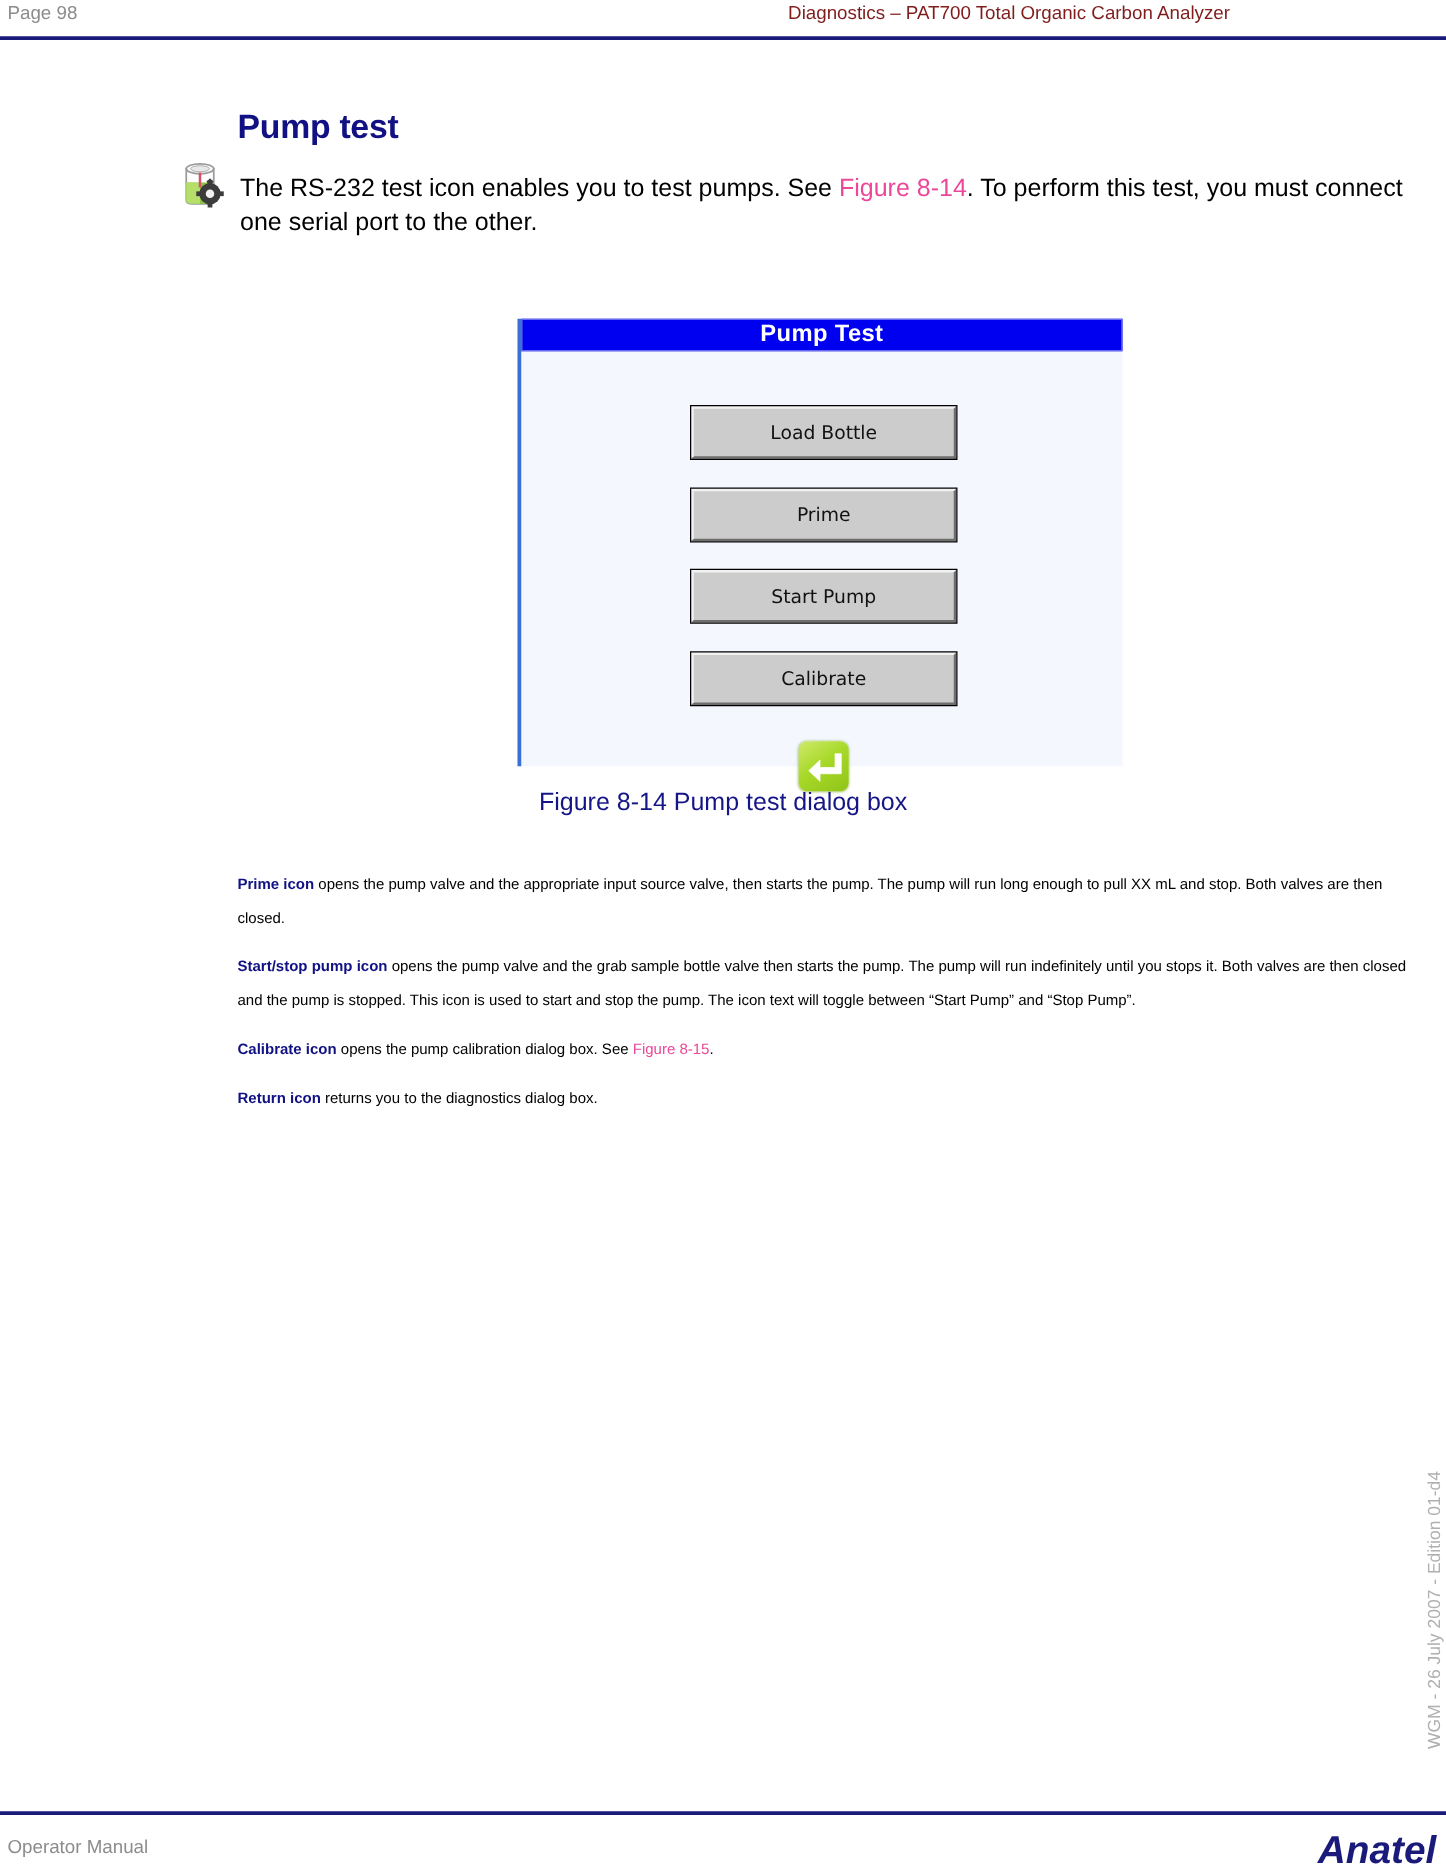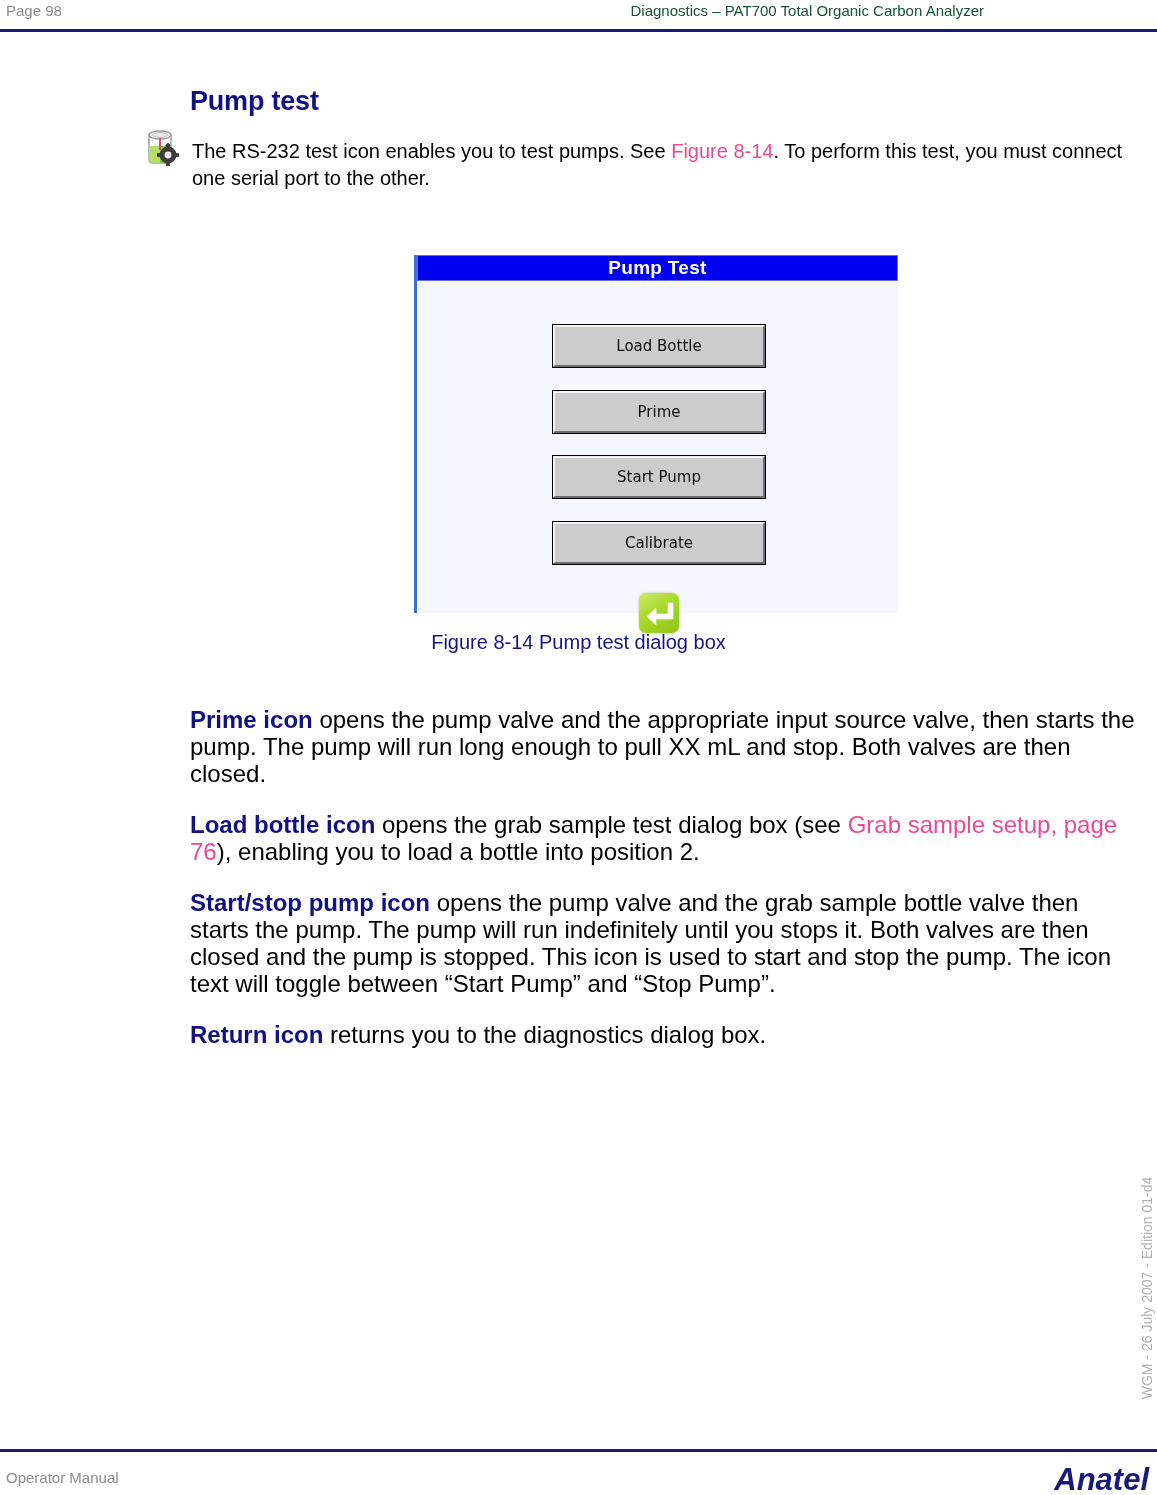--- a/index.html
+++ b/index.html
@@ -30,21 +30,21 @@
     top: 2px;
     font-size: 15px;
     color: #8c8c8c;
     white-space: nowrap;
   }
   #header-title {
     position: absolute;
     right: 8px;
     top: 2px;
     font-size: 15px;
-    color: #14532d;
+    color: #7f1d1d;
     white-space: nowrap;
   }
   #header-rule {
     position: absolute;
     left: 0;
     top: 29px;
     width: 1157px;
     height: 3px;
     background: #1a1a7a;
   }
@@ -173,21 +173,21 @@
   }
 
   
   #body-copy {
     position: absolute;
     left: 190px;
     top: 682px;
     width: 950px;
   }
   .para {
-    font-size: 24px;
+    font-size: 12px;
     line-height: 27px;
     color: #000000;
     margin-bottom: 7px;
   }
   .lead {
     font-weight: bold;
     color: #111184;
   }
 
   
@@ -300,28 +300,28 @@
 </div>
 
 <div id="figure-caption">Figure 8-14 Pump test dialog box</div>
 
 <div id="body-copy">
 
   <p class="para">
     <span class="lead">Prime icon</span><span> opens the pump valve and the appropriate input source valve, then starts the pump. The pump will run long enough to pull XX mL and stop. Both valves are then closed.</span>
   </p>
 
-  <p class="para">
-    <span class="lead">Load bottle icon</span><span> opens the grab sample test dialog box (see </span><span class="xref">Grab sample setup, page 76</span><span>), enabling you to load a bottle into position 2.</span>
-  </p>
 
   <p class="para">
     <span class="lead">Start/stop pump icon</span><span> opens the pump valve and the grab sample bottle valve then starts the pump. The pump will run indefinitely until you stops it. Both valves are then closed and the pump is stopped. This icon is used to start and stop the pump. The icon text will toggle between “Start Pump” and “Stop Pump”.</span>
   </p>
 
+  <p class="para">
+    <span class="lead">Calibrate icon</span><span> opens the pump calibration dialog box. See </span><span class="xref">Figure 8-15</span><span>.</span>
+  </p>
 
   <p class="para">
     <span class="lead">Return icon</span><span> returns you to the diagnostics dialog box.</span>
   </p>
 
 </div>
 
 <div id="side-note">
   <div id="side-note-text">WGM - 26 July 2007 - Edition 01-d4</div>
 </div>

